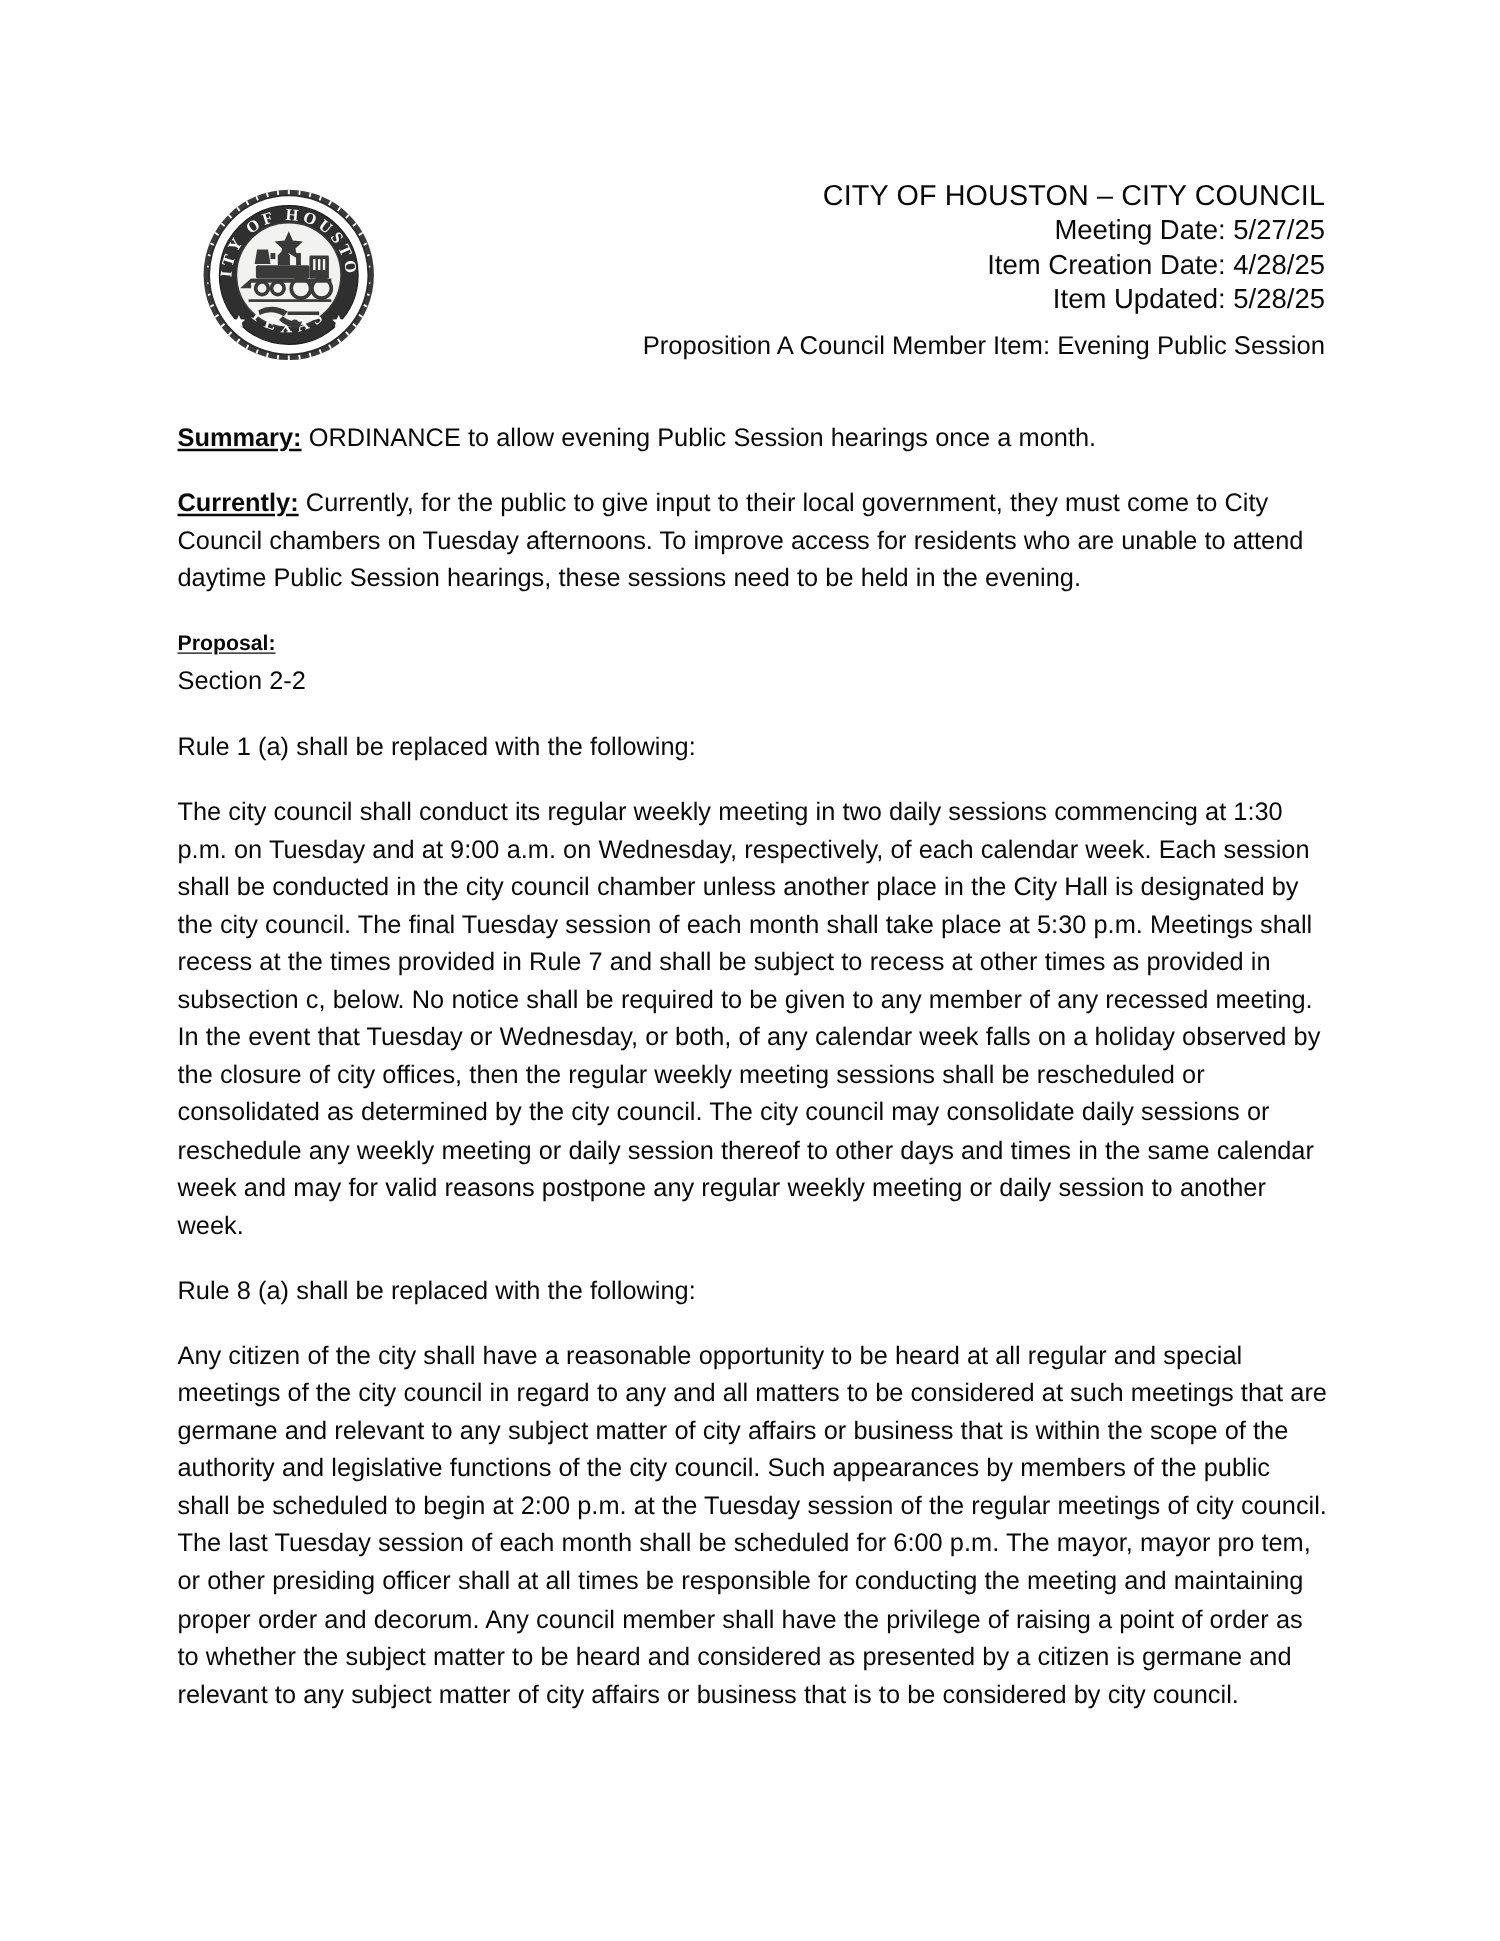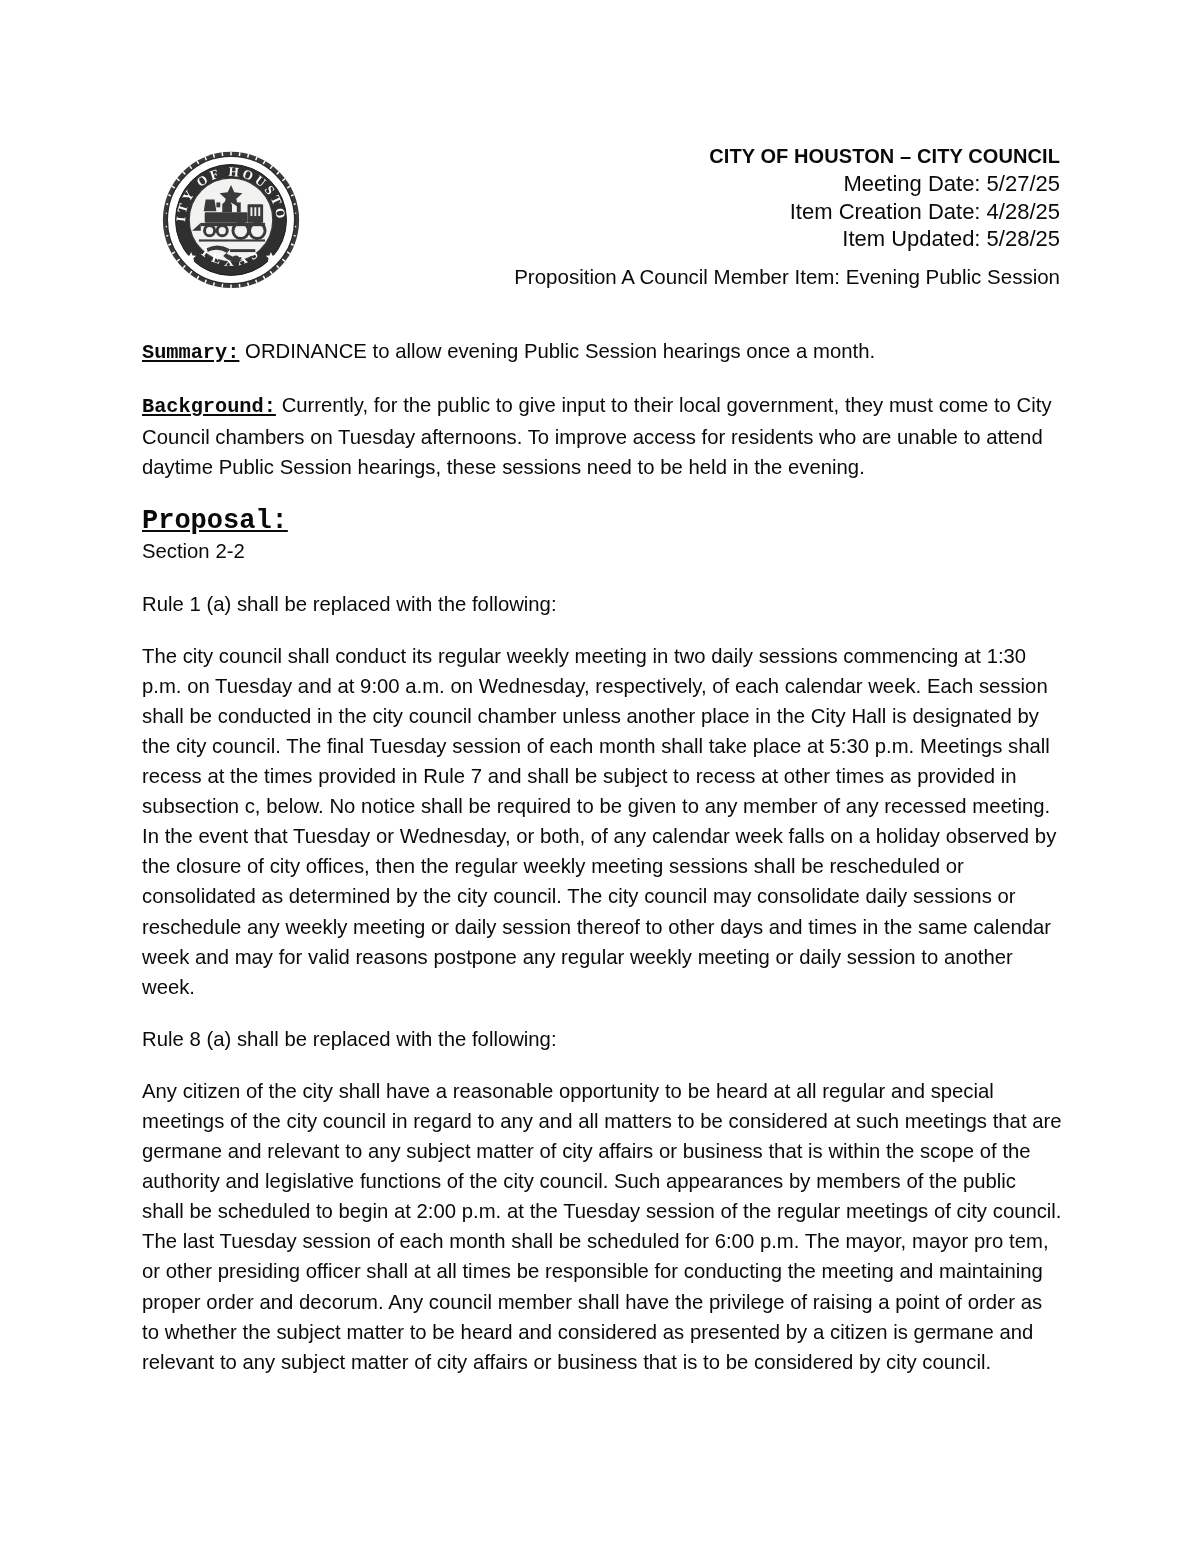--- a/index.html
+++ b/index.html
@@ -38,22 +38,22 @@
   .seal-wrap svg { display: block; width: 146px; height: 150px; }
 
   .header-block {
     position: absolute;
     right: 140px;
     top: 8px;
     width: 640px;
     text-align: right;
   }
   .org-title {
-    font-size: 20px;
-    font-weight: bold;
+    font-size: 23px;
+    font-weight: normal;
     letter-spacing: 0.1px;
     line-height: 27px;
     white-space: nowrap;
   }
   .header-line {
     font-size: 22px;
     line-height: 27.5px;
     white-space: nowrap;
   }
   .subject-line {
@@ -77,24 +77,23 @@
     font-size: 20.3px;
     line-height: 30.1px;
     margin: 0 0 22px 0;
     text-align: left;
     word-spacing: 0.1px;
   }
   .lead {
     font-weight: bold;
     text-decoration: underline;
     text-underline-offset: 2px;
-    font-family: Liberation Mono, monospace;
   }
   .heading-only {
-    font-size: 27px;
+    font-size: 17px;
     line-height: 30.1px;
     margin: 0;
   }
 </style>
 </head>
 <body>
 
 <div class="page">
 
   <div class="header">
@@ -229,21 +228,21 @@
       <div class="header-line">Item Updated: 5/28/25</div>
     </div>
 
     <div class="subject-line">Proposition A Council Member Item: Evening Public Session</div>
   </div>
 
   <div class="body">
 
     <p class="para"><span class="lead">Summary:</span><span> ORDINANCE to allow evening Public Session hearings once a month.</span></p>
 
-    <p class="para"><span class="lead">Background:</span><span> Currently, for the public to give input to their local government, they must come to City Council chambers on Tuesday afternoons. To improve access for residents who are unable to attend daytime Public Session hearings, these sessions need to be held in the evening.</span></p>
+    <p class="para"><span class="lead">Currently:</span><span> Currently, for the public to give input to their local government, they must come to City Council chambers on Tuesday afternoons. To improve access for residents who are unable to attend daytime Public Session hearings, these sessions need to be held in the evening.</span></p>
 
 
     <p class="heading-only"><span class="lead">Proposal:</span></p>
 
     <p class="para">Section 2-2</p>
 
     <p class="para">Rule 1 (a) shall be replaced with the following:</p>
 
     <p class="para">The city council shall conduct its regular weekly meeting in two daily sessions commencing at 1:30 p.m. on Tuesday and at 9:00 a.m. on Wednesday, respectively, of each calendar week. Each session shall be conducted in the city council chamber unless another place in the City Hall is designated by the city council. The final Tuesday session of each month shall take place at 5:30 p.m. Meetings shall recess at the times provided in Rule 7 and shall be subject to recess at other times as provided in subsection c, below. No notice shall be required to be given to any member of any recessed meeting. In the event that Tuesday or Wednesday, or both, of any calendar week falls on a holiday observed by the closure of city offices, then the regular weekly meeting sessions shall be rescheduled or consolidated as determined by the city council. The city council may consolidate daily sessions or reschedule any weekly meeting or daily session thereof to other days and times in the same calendar week and may for valid reasons postpone any regular weekly meeting or daily session to another week.</p>
 

